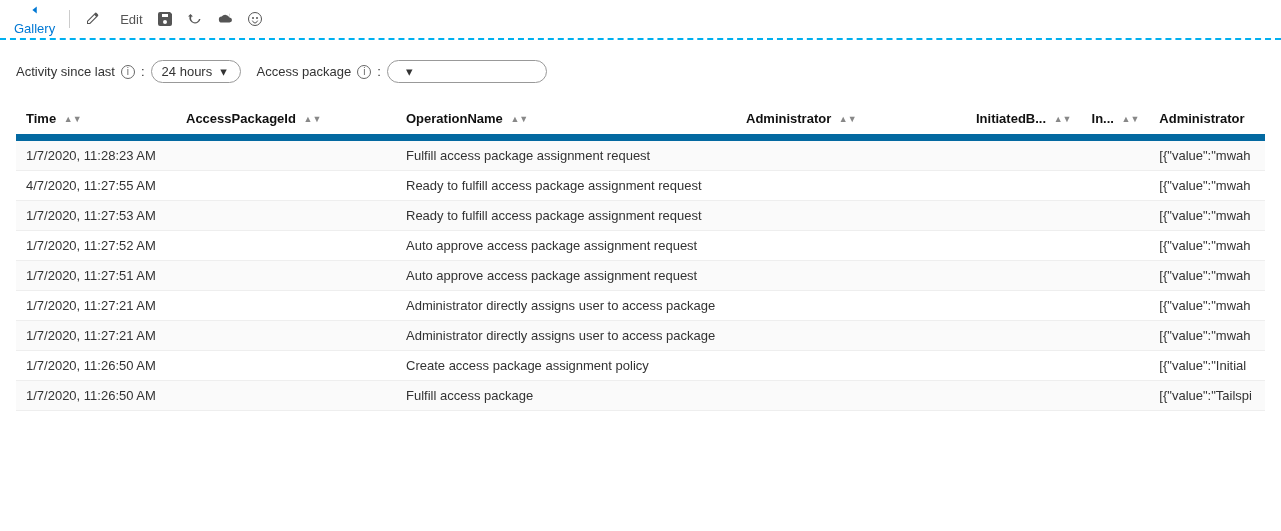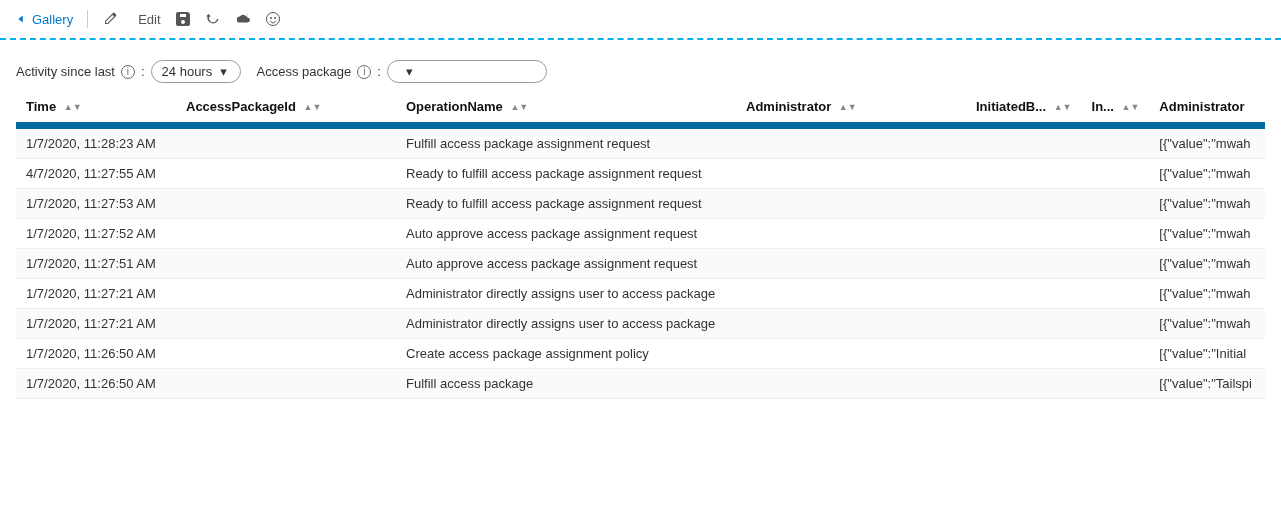--- a/index.html
+++ b/index.html
@@ -19,20 +19,21 @@
       border-bottom: 2px dashed #00b0f0;
       height: 40px;
     }
     .toolbar-back {
       display: flex;
       align-items: center;
       gap: 4px;
       color: #0078d4;
       cursor: pointer;
       font-size: 13px;
+      flex-direction: column;
     }
     .toolbar-separator {
       width: 1px;
       height: 18px;
       background: #ccc;
     }
     .toolbar-icon-btn {
       display: flex;
       align-items: center;
       gap: 20px;
@@ -55,21 +56,21 @@
       font-weight: 600;
       color: #111;
       margin-bottom: 20px;
     }
 
     
     .filters-row {
       display: flex;
       align-items: center;
       gap: 16px;
-      margin-bottom: 8px;
+      margin-bottom: 20px;
     }
 
     .filter-group {
       display: flex;
       align-items: center;
       gap: 6px;
     }
 
     .filter-label {
       font-size: 13px;

